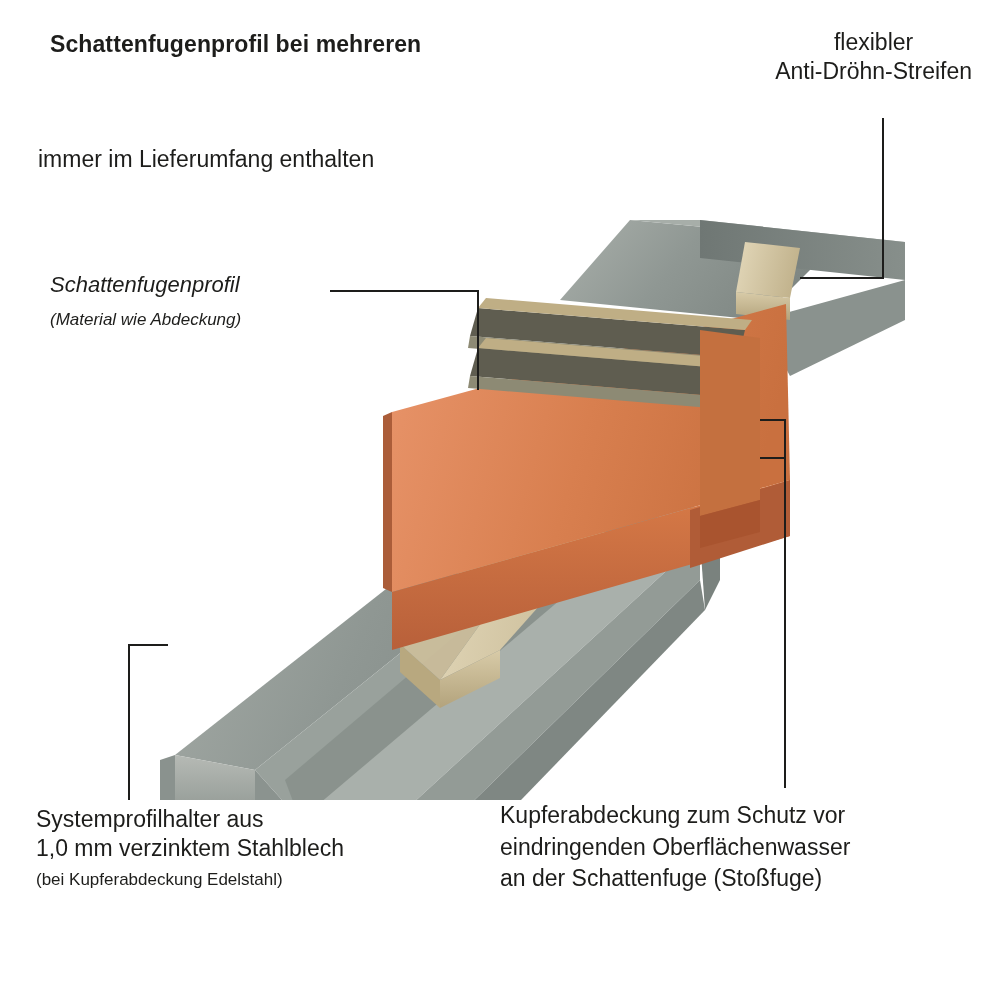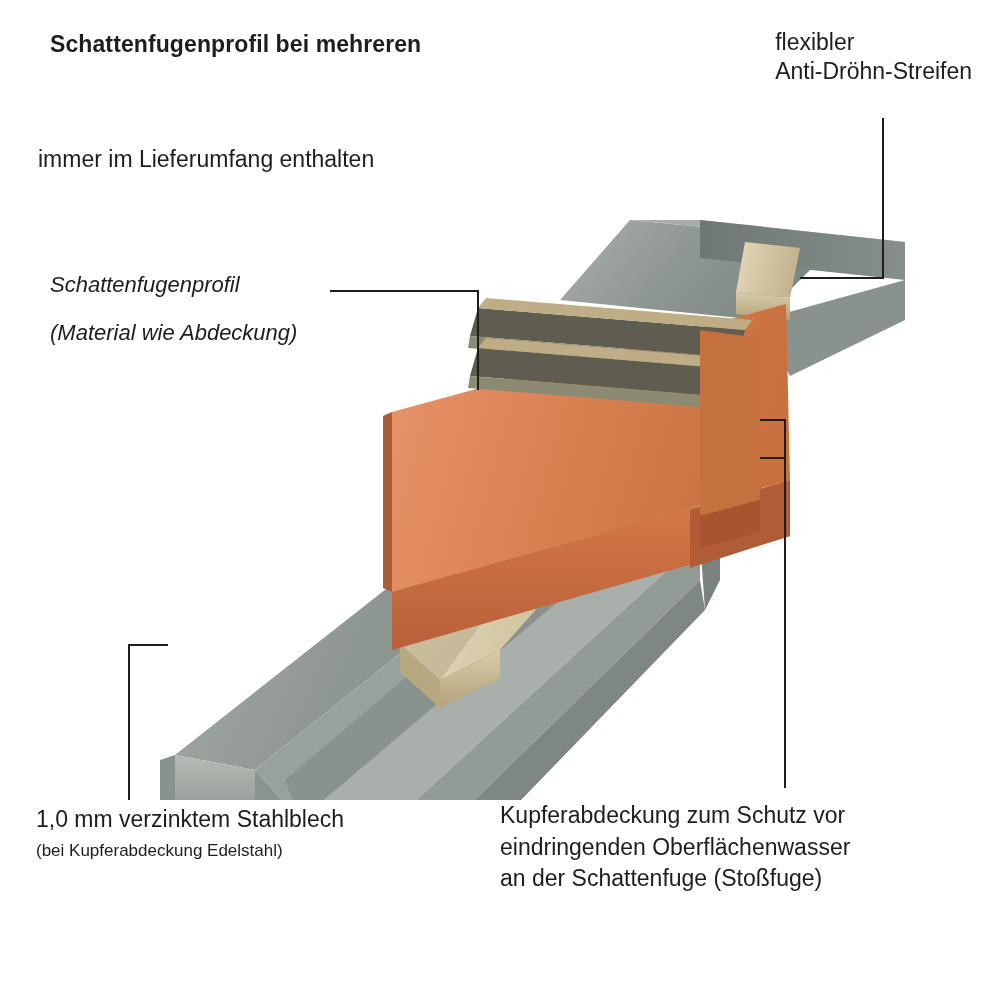--- a/index.html
+++ b/index.html
@@ -5,25 +5,25 @@
   html,body{margin:0;padding:0;background:#ffffff;}
   body{width:1000px;height:1000px;font-family:"Liberation Sans",sans-serif;color:#1d1d1b;overflow:hidden;}
   #stage{position:relative;width:1000px;height:1000px;}
 
   
   .txt{position:absolute;line-height:1.25;}
   .t-head-sub1{left:50px;top:30px;font-size:23px;font-weight:bold;letter-spacing:.1px;}
   .t-head-main{left:36px;top:64px;font-size:48px;font-weight:normal;letter-spacing:.2px;}
   .t-head-sub2{left:38px;top:145px;font-size:23px;}
 
-  .t-flex{right:28px;top:28px;text-align:left;font-size:23px;}
+  .t-flex{right:28px;top:28px;text-align:center;font-size:23px;}
   .t-flex div{white-space:nowrap;}
 
   .t-schatten{left:50px;top:271px;font-size:22px;font-style:italic;}
-  .t-schatten .sub{font-size:22px;margin-top:20px;}
+  .t-schatten .sub{font-size:17px;margin-top:10px;}
 
   .t-system{left:36px;top:805px;font-size:23px;}
   .t-system .sub{font-size:17px;margin-top:6px;}
 
   .t-quell{left:500px;top:800px;font-size:23px;line-height:1.38;}
 
   
   .line{position:absolute;background:#1d1d1b;}
   .h{height:1.6px;}
   .v{width:1.6px;}
@@ -152,20 +152,21 @@
     <div>flexibler</div>
     <div>Anti-Dröhn-Streifen</div>
   </div>
 
   <div class="txt t-schatten">
     <div>Schattenfugenprofil</div>
     <div class="sub">(Material wie Abdeckung)</div>
   </div>
 
   <div class="txt t-system">
+    <div>Systemprofilhalter aus</div>
     <div>1,0 mm verzinktem Stahlblech</div>
     <div class="sub">(bei Kupferabdeckung Edelstahl)</div>
   </div>
 
   <div class="txt t-quell">
     <div>Kupferabdeckung zum Schutz vor</div>
     <div>eindringenden Oberflächenwasser</div>
     <div>an der Schattenfuge (Stoßfuge)</div>
   </div>
 

